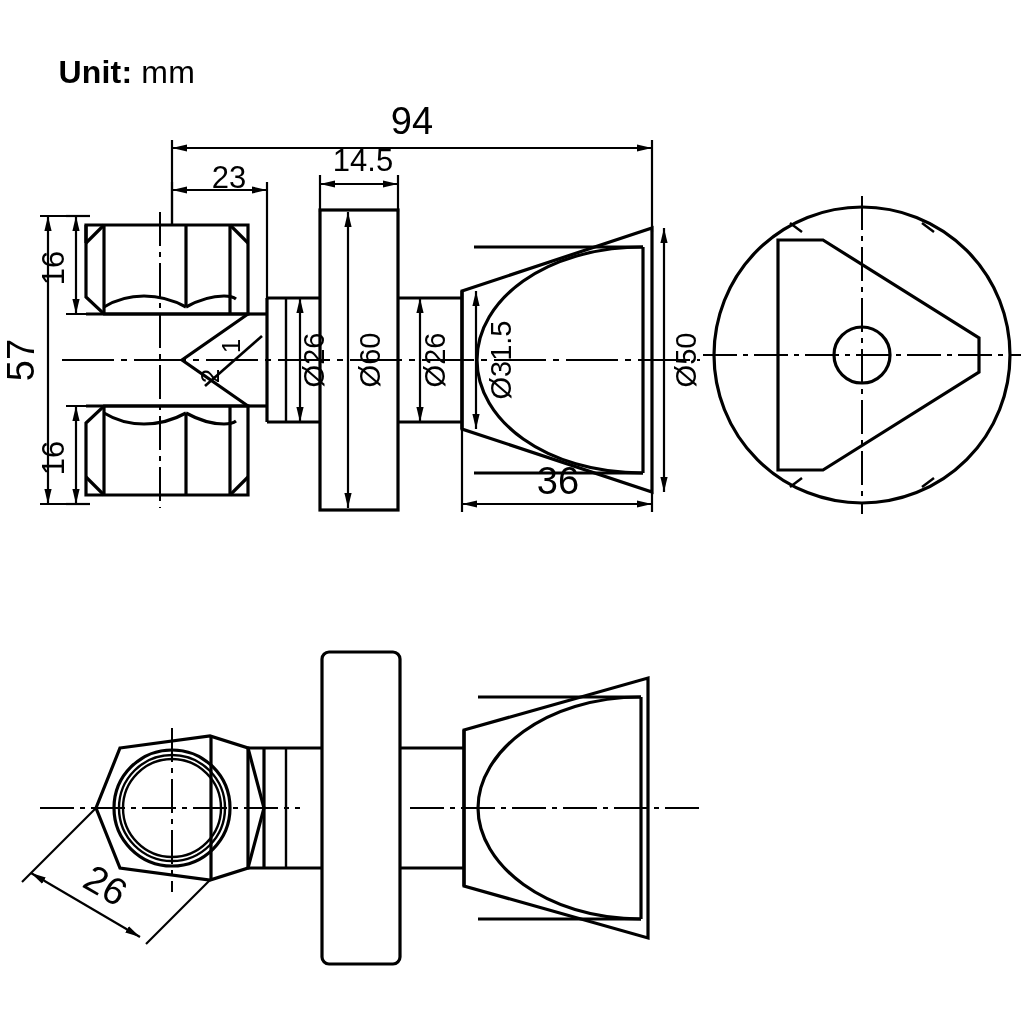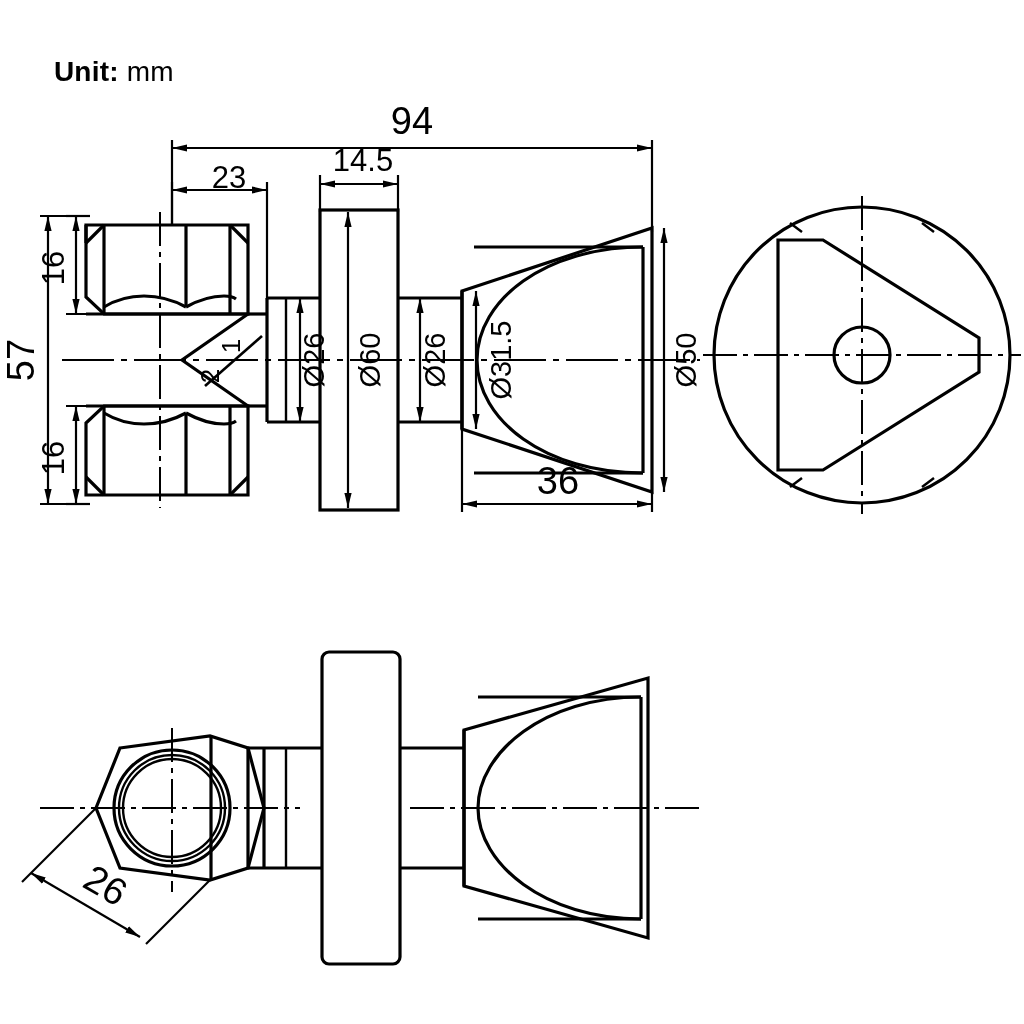--- a/index.html
+++ b/index.html
@@ -17,21 +17,21 @@
   #drawing-root {
     position: relative;
     width: 1024px;
     height: 1024px;
     background: #ffffff;
   }
   #unit-title {
     position: absolute;
     left: 22px;
     top: 12px;
-    font-size: 28px;
+    font-size: 32px;
     line-height: 40px;
     letter-spacing: 0.2px;
     white-space: pre;
     color: #000000;
   }
   #unit-title .unit-label {
     font-weight: 700;
   }
   #unit-title .unit-value {
     font-weight: 400;

